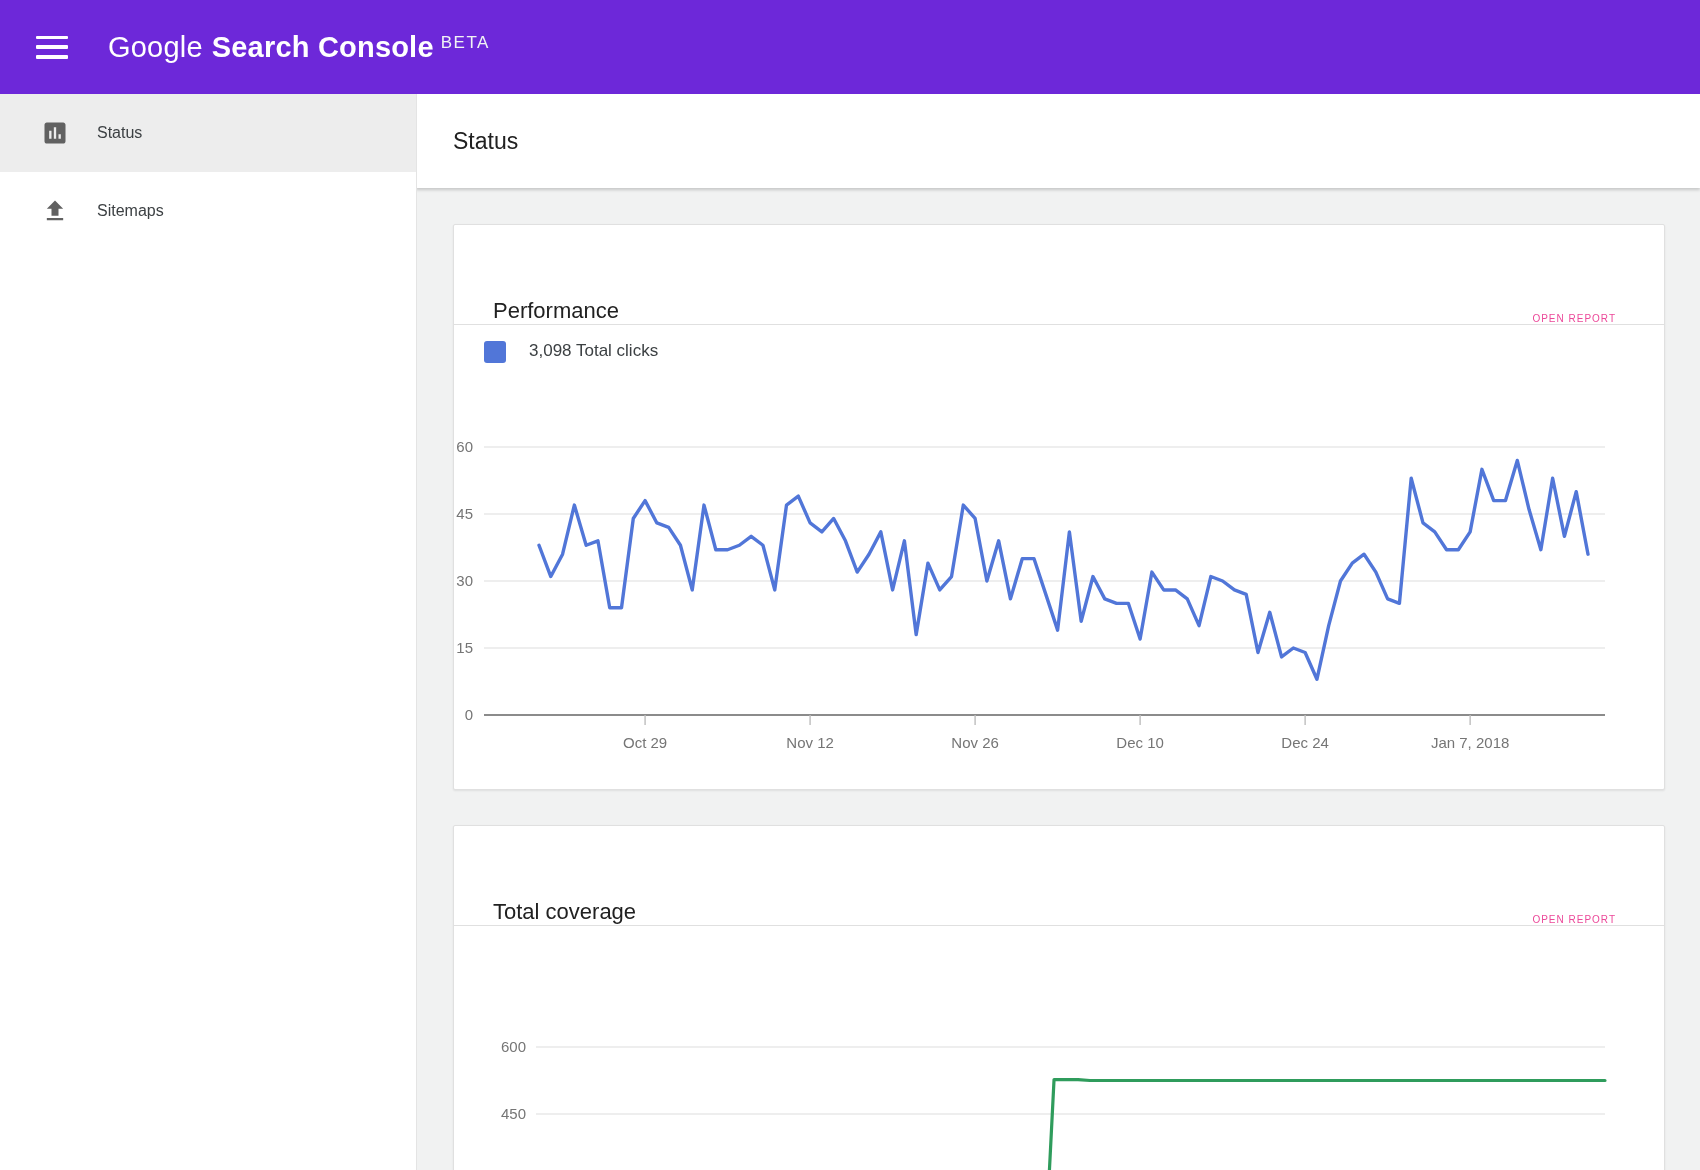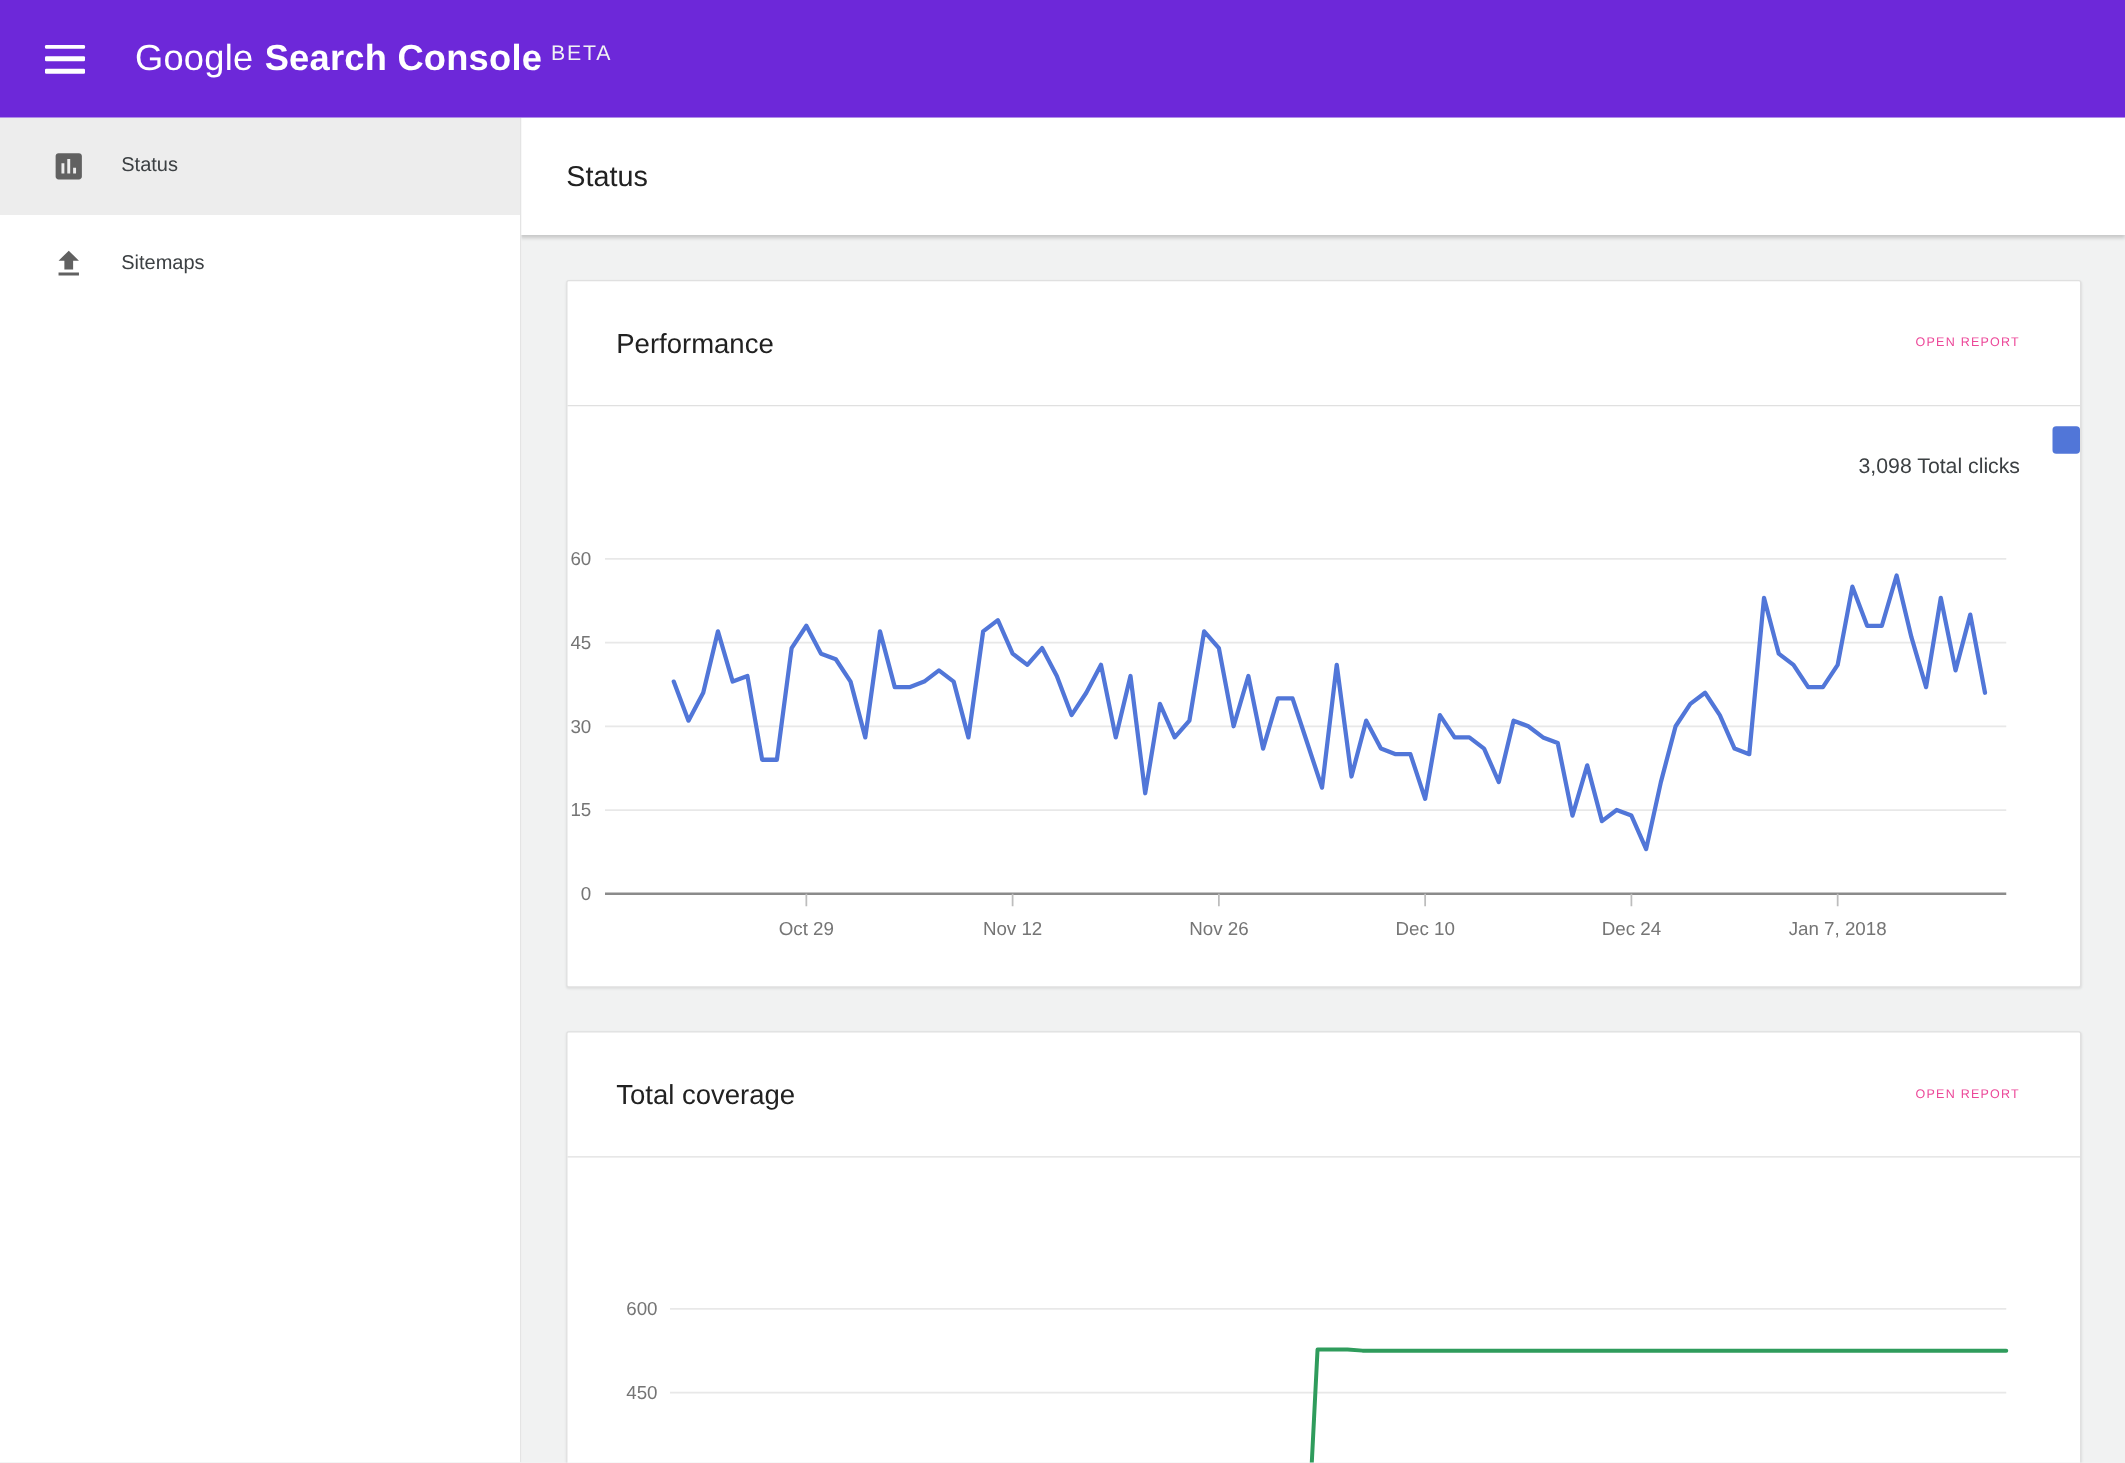--- a/index.html
+++ b/index.html
@@ -37,26 +37,26 @@
   }
   .page-title{font-size:23px;color:#212121;margin-left:37px;}
   .card{
     position:absolute;left:453px;width:1212px;background:#fff;
     border:1px solid #e0e0e0;border-radius:2px;box-shadow:0 1px 2px rgba(0,0,0,.08);
     box-sizing:border-box;
   }
   .card-perf{top:224px;height:566px;}
   .card-index{top:825px;height:520px;}
   .card-head{
-    height:100px;display:flex;align-items:center;justify-content:space-between;
+    height:100px;display:flex;align-items:flex-end;justify-content:space-between;
     border-bottom:1px solid #e0e0e0;padding:0 48px 0 39px;box-sizing:border-box;
   }
   .card-title{font-size:22px;color:#212121;}
   .open-report{font-size:10px;color:#ec4899;letter-spacing:1px;cursor:pointer;}
-  .legend-row{display:flex;align-items:flex-end;margin:16px 0 0 30px;height:24px;flex-direction:column;}
+  .legend-row{display:flex;align-items:flex-start;margin:16px 0 0 30px;height:24px;}
   .legend-chip{width:22px;height:22px;border-radius:3px;flex:none;}
   .legend-label{font-size:17px;color:#3c4043;margin-left:23px;margin-right:48px;}
   .chart-svg{position:absolute;left:0;top:0;pointer-events:none;}
   .svg-wrap{position:absolute;left:0;top:0;width:100%;height:100%;overflow:hidden;}
   svg text{font-family:"Liberation Sans","DejaVu Sans",sans-serif;}
 </style>
 </head>
 <body>
 
 <div class="app-header">

